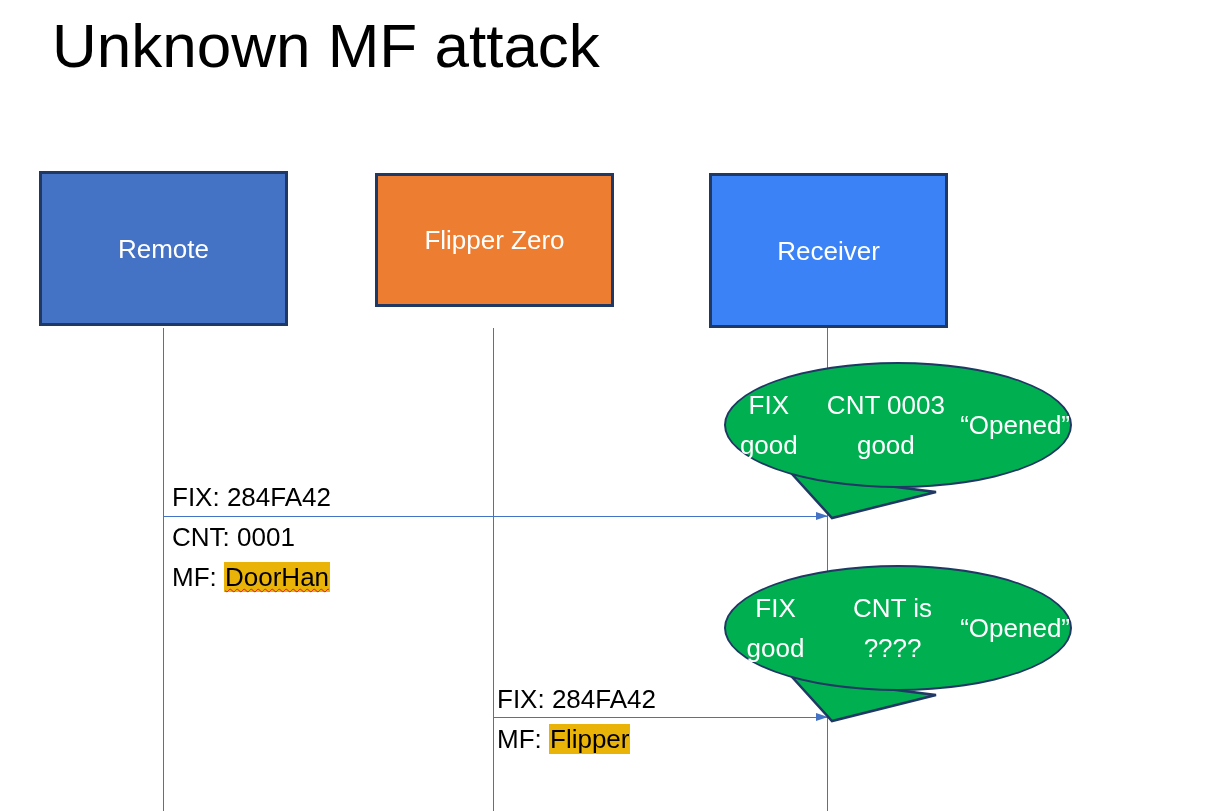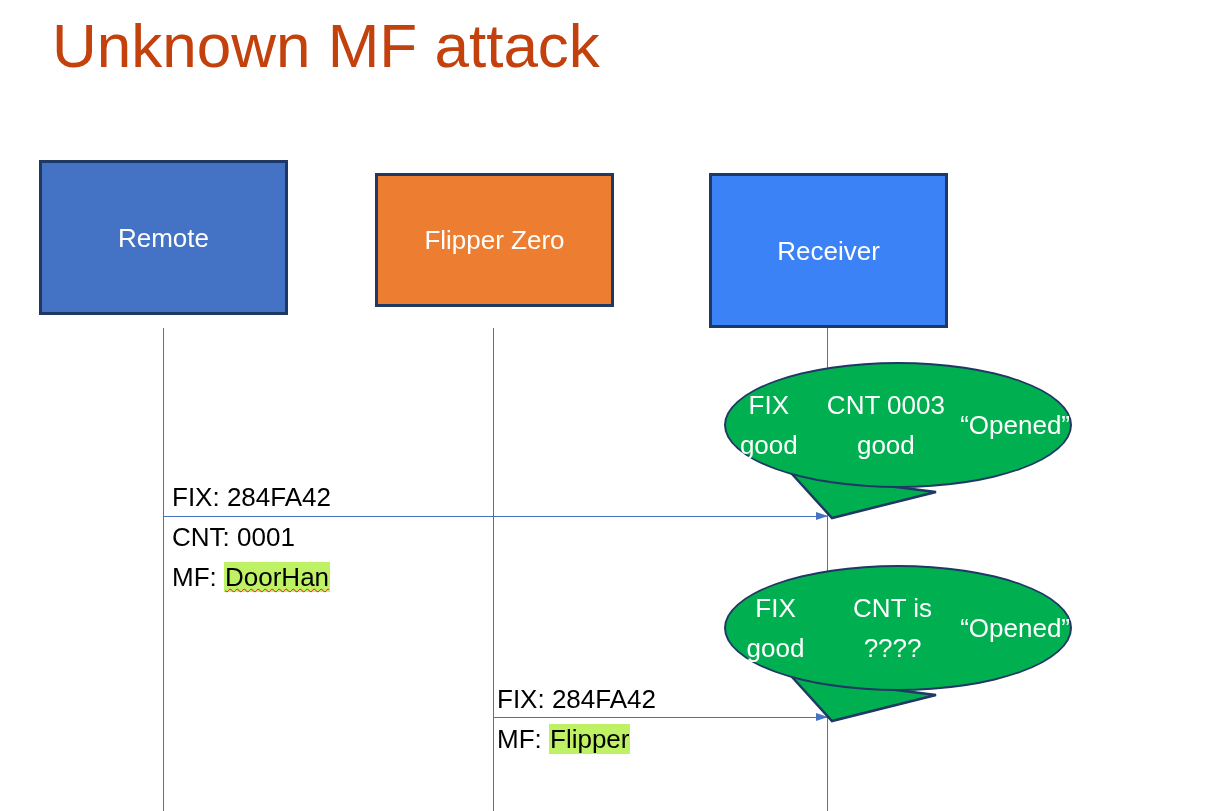--- a/index.html
+++ b/index.html
@@ -20,21 +20,21 @@
   }
 
   
   #slide-title {
     position: absolute;
     left: 52px;
     top: 8px;
     font-size: 62px;
     line-height: 76px;
     font-weight: 400;
-    color: #c2410c;
+    color: #000000;
     letter-spacing: 0px;
     white-space: nowrap;
   }
 
   
   .lifeline {
     position: absolute;
     width: 1px;
     background: #4472C4;
   }
@@ -48,21 +48,21 @@
     box-sizing: border-box;
     border: 3px solid #1F3864;
     display: flex;
     align-items: center;
     justify-content: center;
     color: #ffffff;
     font-size: 26px;
     line-height: 32px;
     font-weight: 400;
   }
-  #actor-remote   { left: 39px;  top: 160px; width: 249px; height: 155px; background: #4472C4; }
+  #actor-remote   { left: 39px;  top: 171px; width: 249px; height: 155px; background: #4472C4; }
   #actor-flipper  { left: 375px; top: 173px; width: 239px; height: 134px; background: #ED7D31; }
   #actor-receiver { left: 709px; top: 173px; width: 239px; height: 155px; background: #3b82f6; }
 
   
   .msg-arrow {
     position: absolute;
     height: 1px;
     background: #4472C4;
   }
   .msg-arrow::after {
@@ -85,21 +85,21 @@
     font-size: 26px;
     line-height: 40px;
     color: #000000;
     white-space: nowrap;
   }
   #msg-label-1 { left: 172px; top: 477px; }
   #msg-label-2 { left: 497px; top: 679px; }
   .msg-line { display: block; }
 
   .hl {
-    background: #bef264;
+    background: #eab308;
     color: #000000;
     padding: 0 1px;
   }
   .squiggle {
     text-decoration: underline;
     text-decoration-style: wavy;
     text-decoration-color: #E81123;
     text-decoration-thickness: 1px;
     text-underline-offset: 2px;
   }

